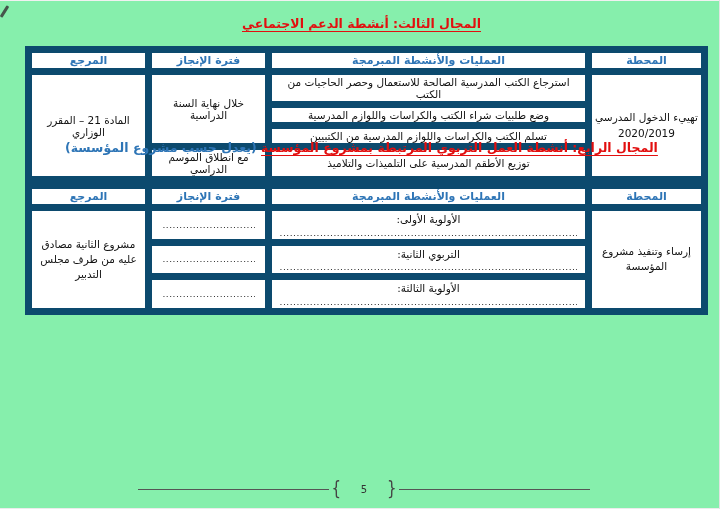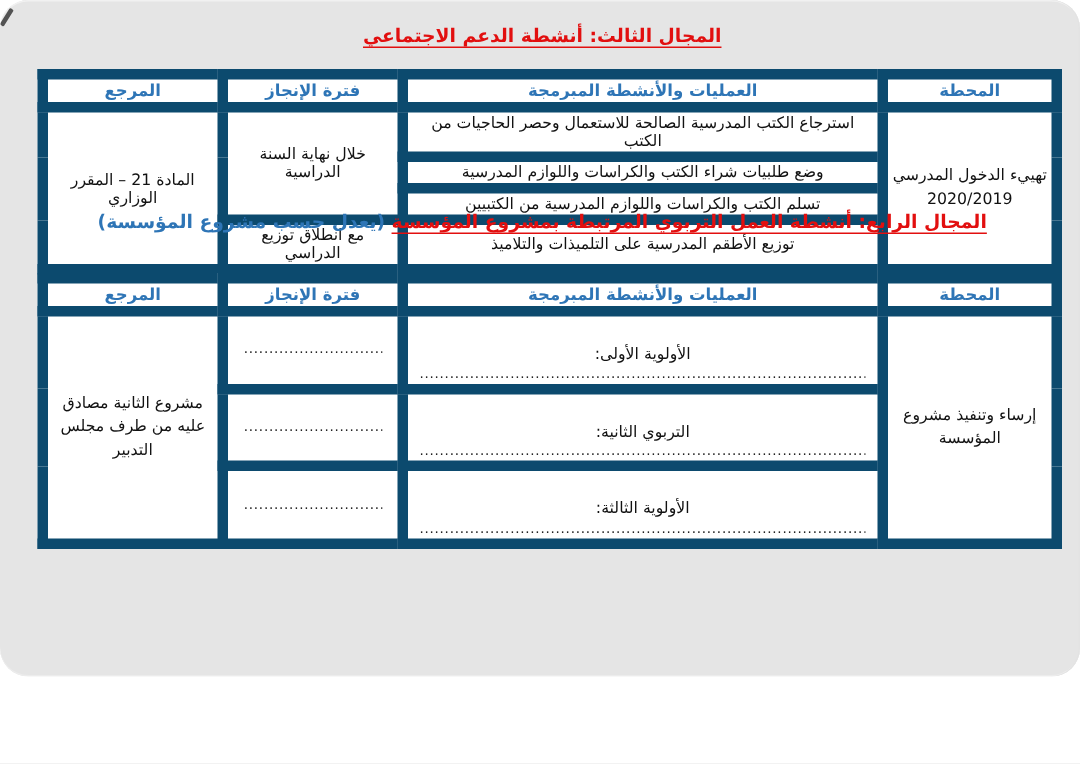--- a/index.html
+++ b/index.html
@@ -1,24 +1,23 @@
 <!DOCTYPE html>
 <html lang="ar" dir="rtl"><head>
 <meta charset="utf-8">
 <style>
   html,body{margin:0;padding:0;background:#ffffff;}
   .page{
     position:relative;
-    width:720px;height:451px;
-    background:#e5e5e5;
+    width:720px;height:509px;
+    background:#86efac;
     font-family:"DejaVu Sans", sans-serif;
     direction:rtl;
     overflow:hidden;
     box-shadow:inset -1px 0 0 #e3e3e3, inset 0 -1px 0 #ececec, inset 0 1px 0 #f1f1f1;
-    border-radius:19px;
   }
   .corner-mark{
     position:absolute;left:-2px;top:10px;width:13px;height:3px;
     background:#3a3a3a;transform:rotate(-58deg);border-radius:1px;opacity:.85;
   }
   .title{
     position:absolute;left:22px;width:679px;text-align:center;
     font-size:12.5px;font-weight:bold;letter-spacing:.1px;white-space:nowrap;
   }
   .title-1{top:16px;}
@@ -39,21 +38,21 @@
     font-size:10.5px;font-weight:normal;
     overflow:hidden;
   }
   table.grid th{color:#2e75b6;font-weight:bold;font-size:11px;}
   .tbl-1{top:46px;}
   .tbl-2{top:182px;}
   .tbl-1 tr.head, .tbl-2 tr.head{height:22px;}
   .tbl-1 tr.body{height:18px;}
   .tbl-2 tr.body{height:32px;}
   .two-line div{line-height:1.45;}
-  .prio-label{line-height:1.3;margin-top:18px;}
+  .prio-label{line-height:1.3;margin-top:1px;}
   .dots{
     direction:ltr;
     height:10px;line-height:10px;
     font-size:9px;letter-spacing:.5px;color:#222;
     white-space:nowrap;overflow:hidden;
     margin:1px auto 0 auto;
   }
   .dots-wide{width:97%;}
   .dots-narrow{width:86%;margin-top:0;}
   .footer{
@@ -105,21 +104,21 @@
       <td rowspan="4">المادة 21 – المقرر الوزاري</td>
     </tr>
     <tr class="body">
       <td>وضع طلبيات شراء الكتب والكراسات واللوازم المدرسية</td>
     </tr>
     <tr class="body">
       <td>تسلم الكتب والكراسات واللوازم المدرسية من الكتبيين</td>
     </tr>
     <tr class="body">
       <td>توزيع الأطقم المدرسية على التلميذات والتلاميذ</td>
-      <td>مع انطلاق توزيع الدراسي</td>
+      <td>مع انطلاق الموسم الدراسي</td>
     </tr>
   </tbody>
     </table>
 
   <div class="title title-2">
     <span class="red-u">المجال الرابع: أنشطة العمل التربوي المرتبطة بمشروع المؤسسة</span>
     <span class="blue-note">(يعدل حسب مشروع المؤسسة)</span>
   </div>
 
   <table class="grid tbl-2" dir="rtl">

